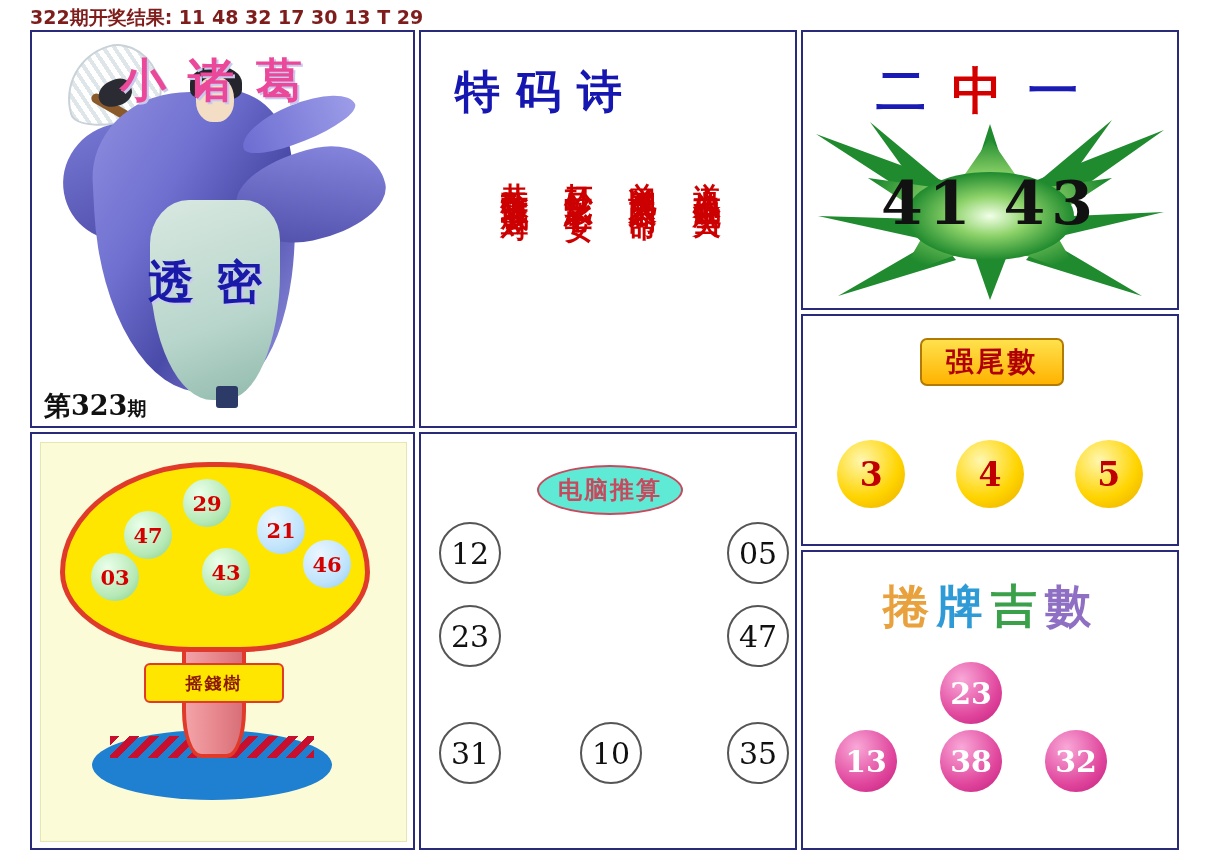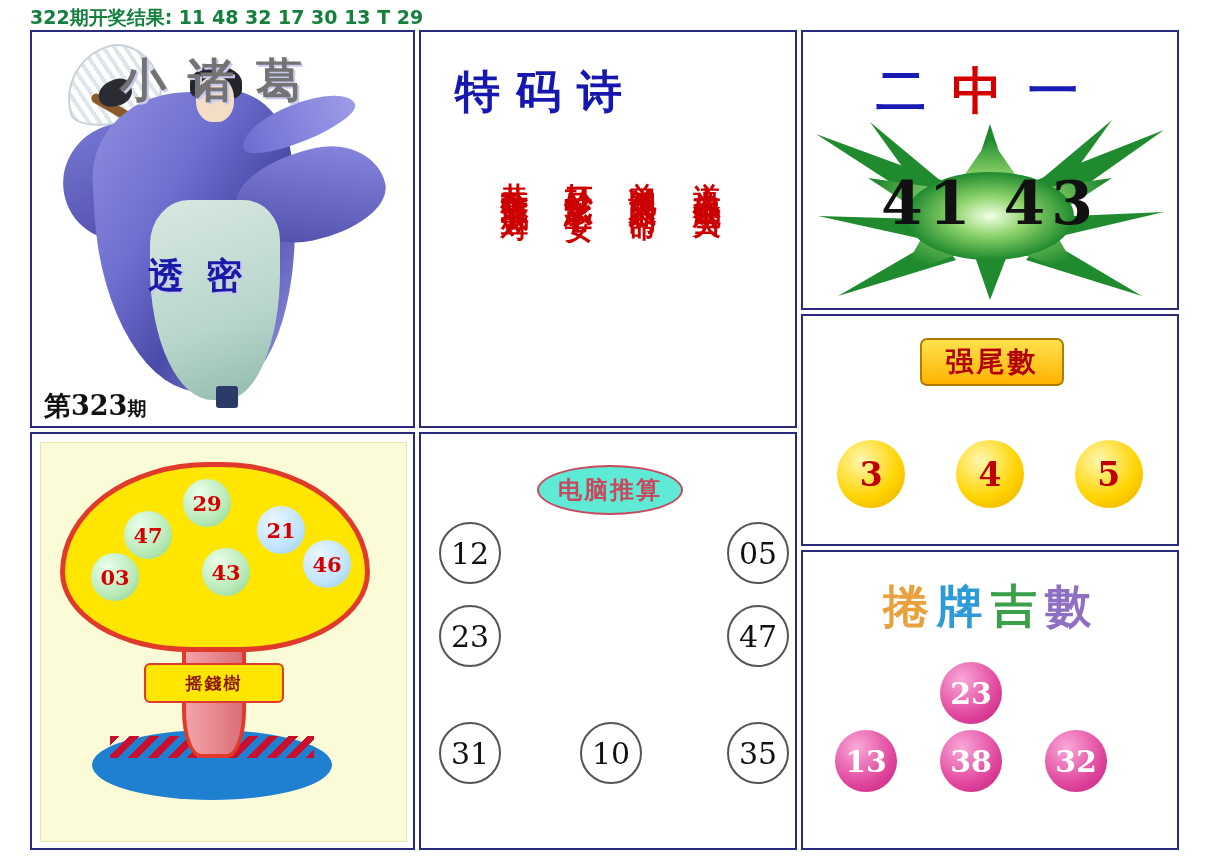--- a/index.html
+++ b/index.html
@@ -9,21 +9,21 @@
     font-family:"DejaVu Sans","Liberation Sans",sans-serif;
     overflow:hidden;
     position:relative;
   }
   .page{position:absolute;left:0;top:0;width:1208px;height:860px;}
 
   
   .header{
     position:absolute;left:30px;top:5px;width:1150px;height:24px;
     font-family:"DejaVu Sans","Liberation Sans",sans-serif;
-    font-weight:bold;font-size:19px;color:#15803d;
+    font-weight:bold;font-size:19px;color:#7f1d1d;
     letter-spacing:0px;white-space:nowrap;
   }
 
   
   .box{position:absolute;border:2px solid #2a2a7a;background:#ffffff;box-sizing:border-box;}
 
   
   #box-fairy{left:30px;top:30px;width:385px;height:398px;}
   
   #box-poem{left:419px;top:30px;width:378px;height:398px;}
@@ -35,28 +35,28 @@
   #box-lucky{left:801px;top:550px;width:378px;height:300px;}
   
   #box-tree{left:30px;top:432px;width:385px;height:418px;}
   
   #box-calc{left:419px;top:432px;width:378px;height:418px;}
 
   
   .fairy-title{
     position:absolute;left:120px;top:50px;width:280px;
     font-family:"DejaVu Serif","Liberation Serif",serif;
-    font-weight:bold;font-size:46px;color:#737373;
+    font-weight:bold;font-size:46px;color:#ec4899;
     letter-spacing:22px;
     text-shadow:2px 2px 0 #c9c9f0;
   }
   .fairy-sub{
     position:absolute;left:148px;top:252px;
     font-family:"DejaVu Serif","Liberation Serif",serif;
-    font-weight:bold;font-size:36px;color:#1a1aa8;
+    font-weight:bold;font-size:46px;color:#1a1aa8;
     letter-spacing:22px;
     text-shadow:2px 2px 0 #c9c9f0;
   }
   .issue-label{
     position:absolute;left:44px;top:388px;
     font-family:"DejaVu Serif","Liberation Serif",serif;
     font-size:27px;color:#111;font-weight:bold;
   }
   .issue-label .small{font-size:19px;}
 

